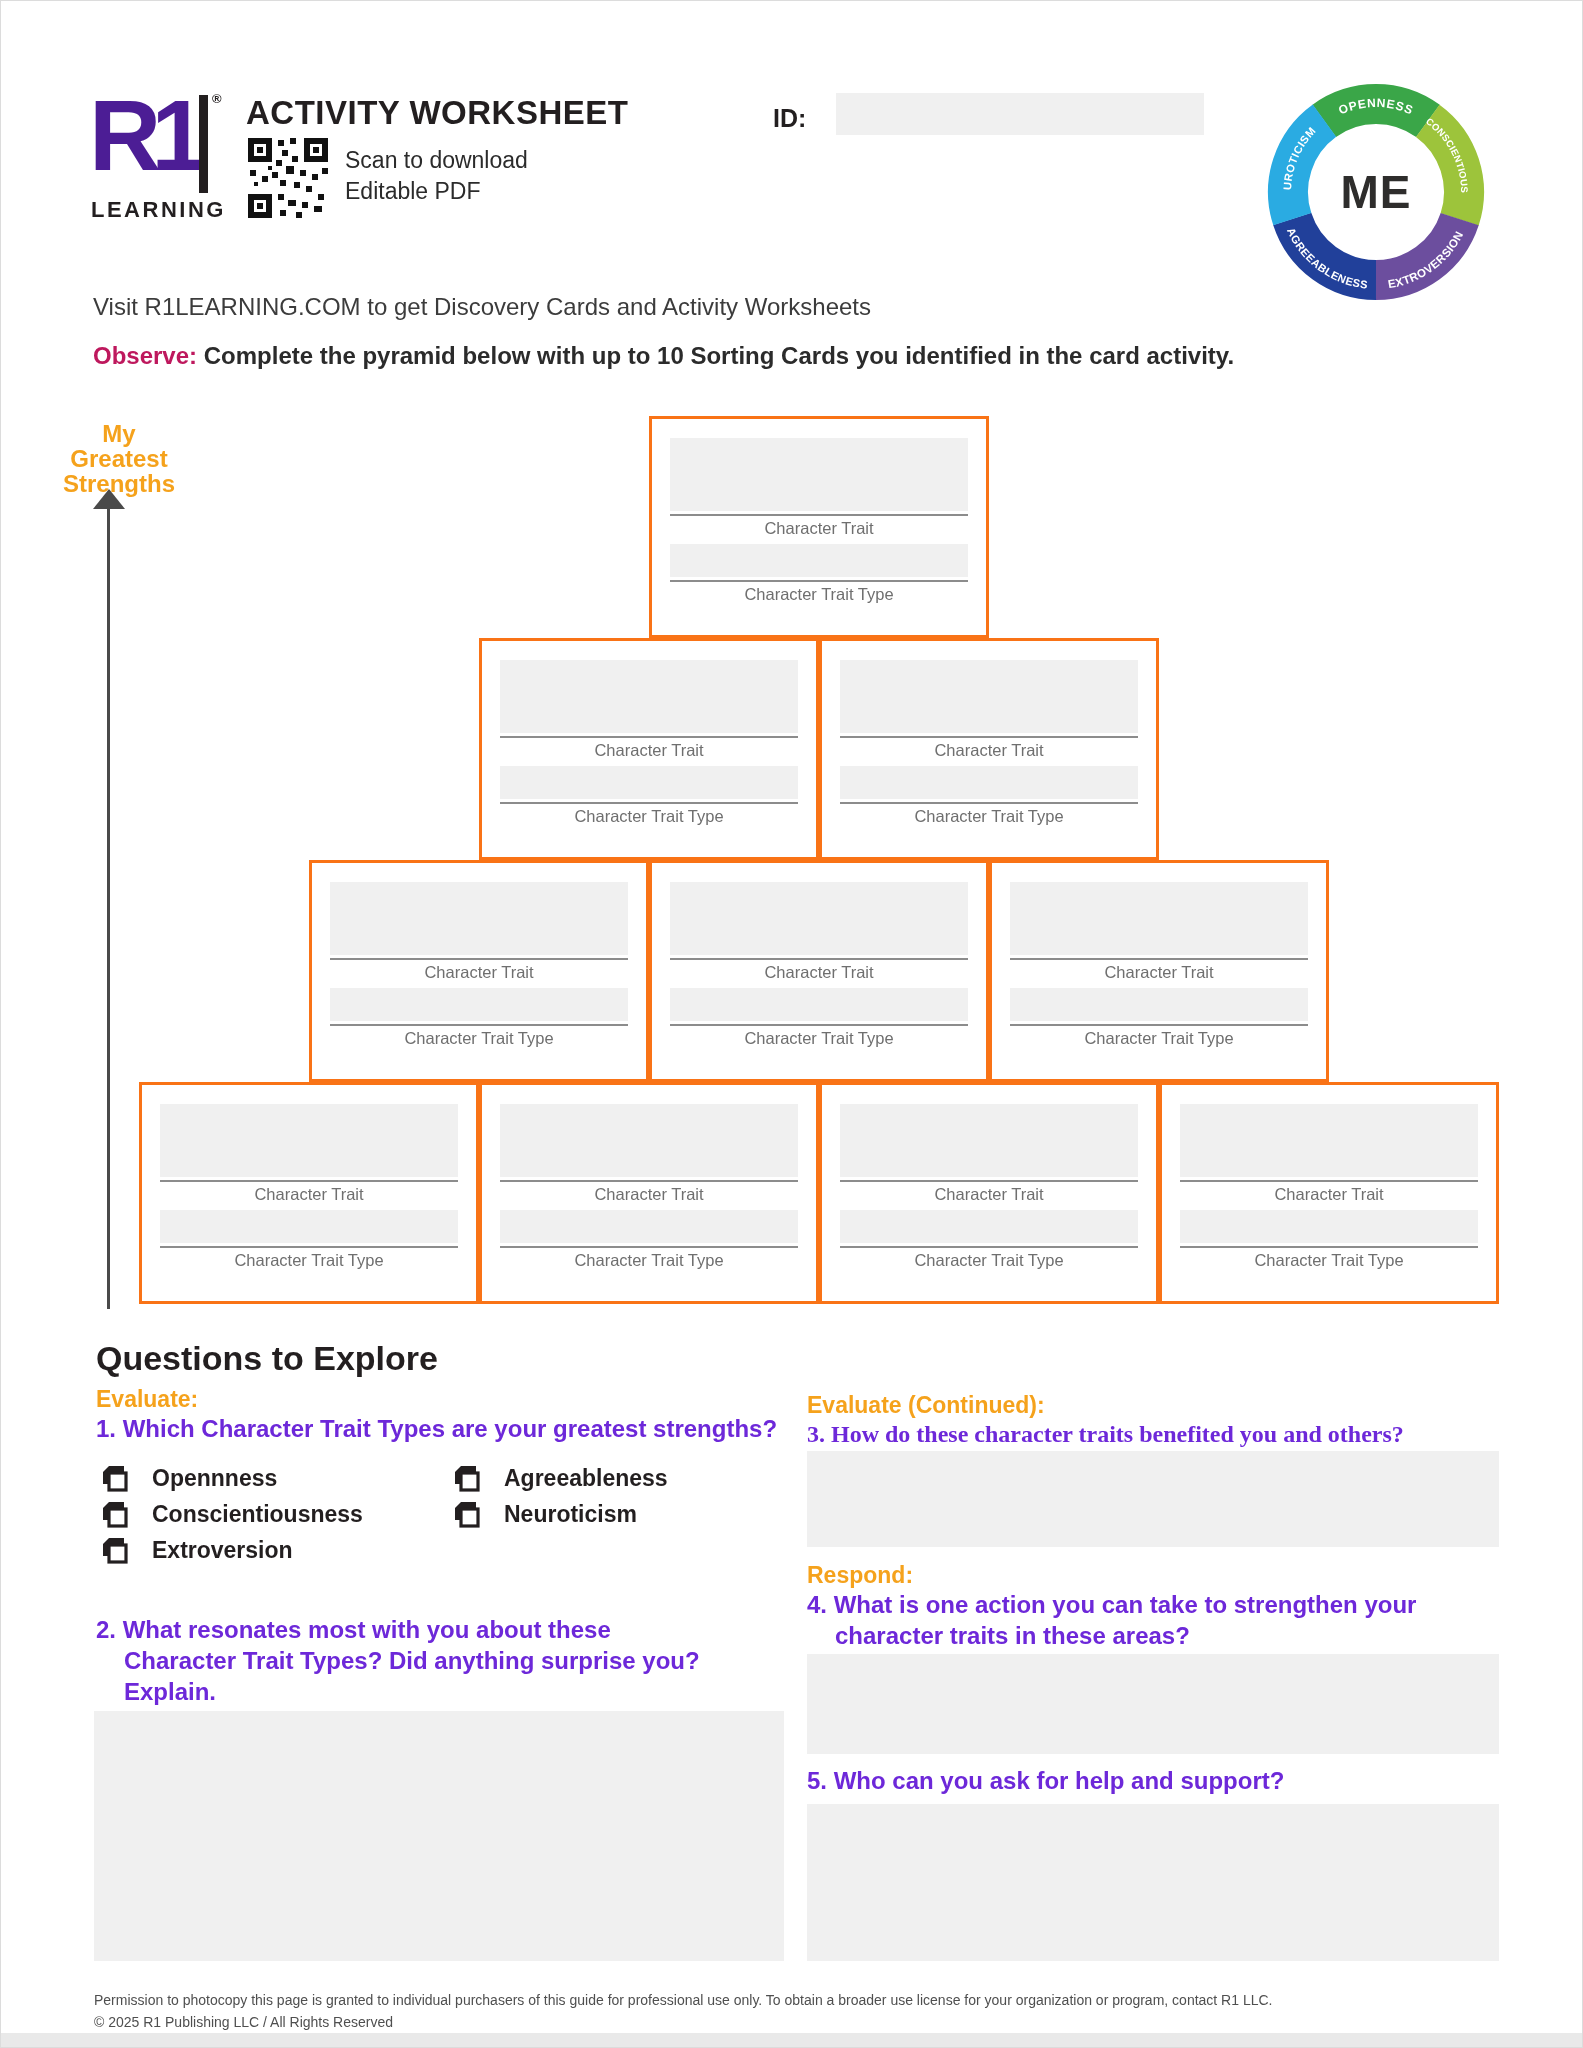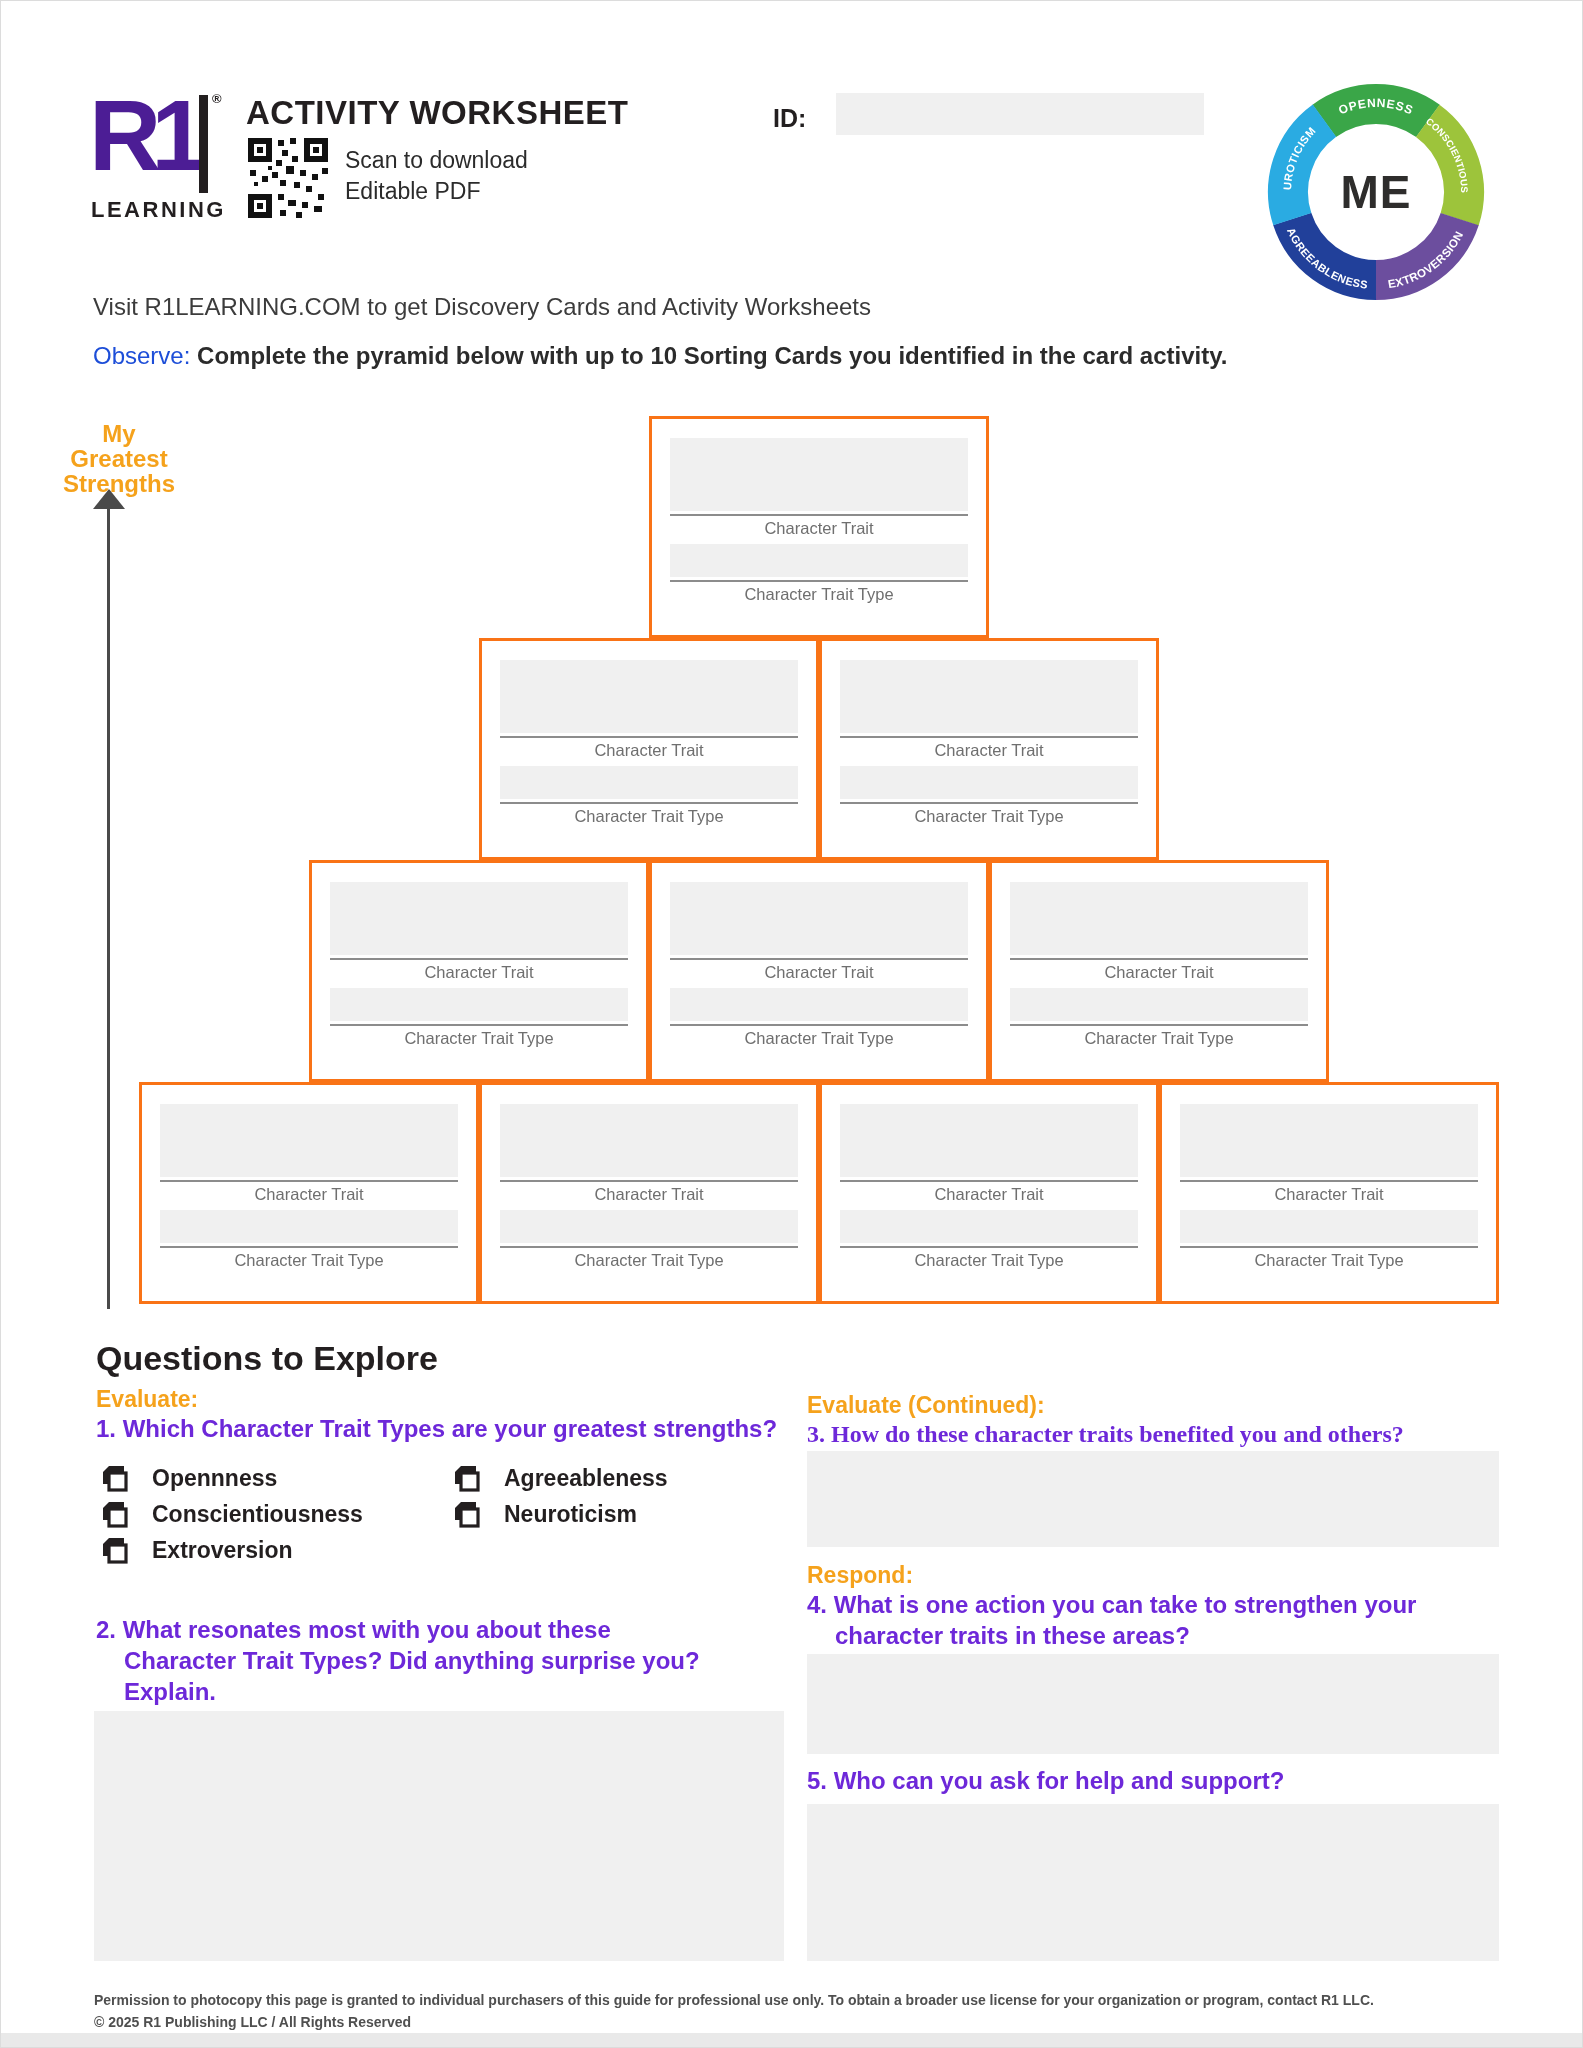--- a/index.html
+++ b/index.html
@@ -14,21 +14,21 @@
   .reg{font-size:13px;font-weight:700;}
   .ws-title{font-size:33px;font-weight:800;letter-spacing:.5px;color:#231F20;}
   .qr-cap{font-size:23px;font-weight:500;line-height:31px;color:#2b2b2b;}
   .id-label{font-size:25px;font-weight:700;}
   .field{background:#F0F0F0;}
 
   
   .act-title{font-size:36px;font-weight:800;color:#F5A21C;letter-spacing:-.3px;}
   .act-sub{font-size:24px;font-weight:400;color:#3c3c3c;}
   .observe{font-size:24px;font-weight:600;color:#2b2b2b;}
-  .observe .lead{color:#1d4ed8;font-weight:400;}
+  .observe .lead{color:#be185d;font-weight:700;}
 
   
   .axis-label{width:124px;text-align:center;font-size:24px;line-height:25px;font-weight:700;color:#F5A21C;}
   .arrow-line{width:3px;background:#4a4a4a;}
   .arrow-head{width:0;height:0;border-left:16px solid transparent;border-right:16px solid transparent;border-bottom:20px solid #4a4a4a;}
   .prow{display:flex;}
   .pcard{width:340px;height:222px;border:3px solid #f97316;background:#fff;box-sizing:border-box;}
   .pcard .fill1{margin:19px 18px 0 18px;height:73px;background:#F0F0F0;}
   .pcard .rule{margin:3px 18px 0 18px;height:2px;background:#8C8C8C;}
   .pcard .lab{margin-top:3px;text-align:center;font-size:16.5px;color:#6F6F6F;}
@@ -37,21 +37,21 @@
   
   .q-head{font-size:34px;font-weight:800;color:#231F20;}
   .sec-label{font-size:23px;font-weight:700;color:#F5A21C;}
   .q-text{font-size:24px;font-weight:600;color:#6d28d9;line-height:31px;}
   .q-text .cont{padding-left:28px;display:block;}
   .chk-item{display:flex;align-items:center;margin-bottom:9px;height:27px;}
   .chk-label{font-size:23px;font-weight:700;color:#231F20;margin-left:24px;white-space:nowrap;}
   .ansbox{background:#F0F0F0;}
 
   
-  .footer{font-size:14px;color:#4F4F4F;line-height:22px;font-weight:bold;}
+  .footer{font-size:14px;color:#4F4F4F;line-height:22px;}
   .bottombar{background:#E9E9E9;}
 </style>
 </head>
 <body>
 
 <div id="page">
 
   <div class="abs" style="left:88px;top:90px;width:140px;height:145px;">
     <div class="r1text abs" style="left:0;top:-6px;">R1</div>
     <div class="logobar abs" style="left:110px;top:4px;width:9px;height:98px;"></div>

